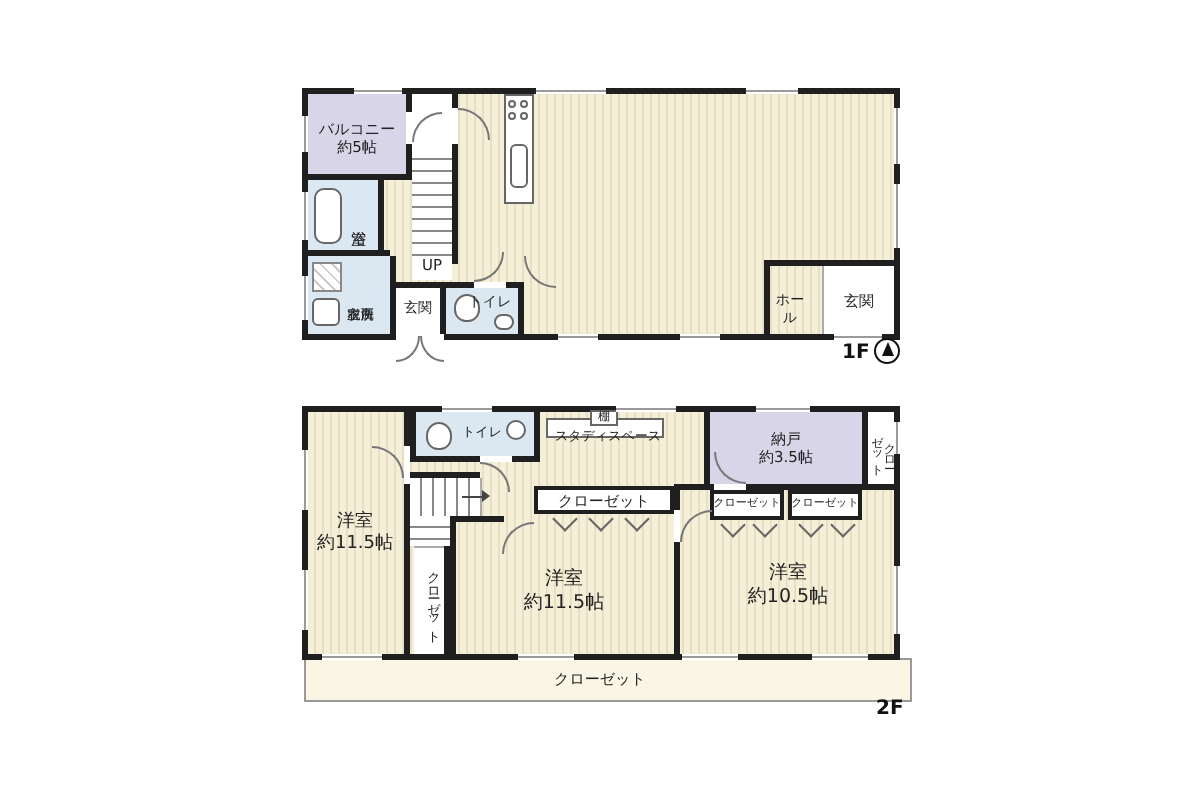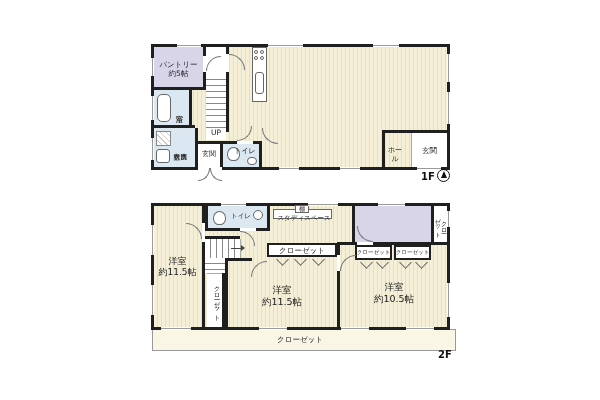--- a/index.html
+++ b/index.html
@@ -100,21 +100,21 @@
     <div class="dot" style="left:103px;top:12px;"></div>
     <div class="dot" style="left:109px;top:12px;"></div>
     <div class="fix" style="left:104px;top:28px;width:9px;height:22px;border-radius:3px;"></div>
 
     <div class="fix" style="left:6px;top:50px;width:14px;height:28px;border-radius:5px;"></div>
     <div class="hatch" style="left:5px;top:87px;width:15px;height:15px;"></div>
     <div class="fix" style="left:5px;top:105px;width:14px;height:14px;border-radius:3px;"></div>
     <div class="fix" style="left:76px;top:103px;width:13px;height:14px;border-radius:50% 50% 45% 45%;"></div>
     <div class="fix" style="left:96px;top:113px;width:10px;height:8px;border-radius:4px;"></div>
 
-    <div class="lbl" style="left:3px;top:16px;width:49px;font-size:7.5px;">パントリー
+    <div class="lbl" style="left:3px;top:16px;width:49px;font-size:7.5px;">バルコニー
 約5帖</div>
     <div class="lbl vlbl" style="left:24px;top:52px;height:26px;font-size:7.5px;">浴室</div>
     <div class="lbl vlbl" style="left:22px;top:88px;height:32px;font-size:6.5px;">洗面所
 脱衣室</div>
     <div class="lbl" style="left:47px;top:106px;width:22px;font-size:7px;">玄関</div>
     <div class="lbl" style="left:79px;top:103px;width:30px;font-size:7px;">トイレ</div>
     <div class="lbl" style="left:234px;top:102px;width:20px;font-size:7px;">ホール</div>
     <div class="lbl" style="left:261px;top:102px;width:35px;font-size:7.5px;">玄関</div>
   </div>
 
@@ -190,20 +190,22 @@
     <div class="win-h" style="left:10px;top:124px;width:30px;height:3px;"></div>
     <div class="win-h" style="left:108px;top:124px;width:28px;height:3px;"></div>
     <div class="win-h" style="left:190px;top:124px;width:28px;height:3px;"></div>
     <div class="win-h" style="left:255px;top:124px;width:28px;height:3px;"></div>
 
     <div class="fix" style="left:62px;top:8px;width:13px;height:14px;border-radius:50% 50% 45% 45%;"></div>
     <div class="fix" style="left:102px;top:7px;width:10px;height:10px;border-radius:50%;"></div>
 
     <div class="lbl" style="left:76px;top:9px;width:28px;font-size:6.5px;">トイレ</div>
     <div class="lbl" style="left:122px;top:11px;width:62px;font-size:6.5px;">スタディスペース</div>
+    <div class="lbl" style="left:212px;top:12px;width:60px;font-size:7.5px;">納戸
+約3.5帖</div>
     <div class="lbl vlbl" style="left:283px;top:7px;height:28px;width:13px;font-size:6px;">クロー
 ゼット</div>
     <div class="lbl" style="left:118px;top:43px;width:66px;font-size:7.5px;">クローゼット</div>
     <div class="lbl" style="left:205px;top:46px;width:35px;font-size:5.5px;">クローゼット</div>
     <div class="lbl" style="left:244px;top:46px;width:35px;font-size:5.5px;">クローゼット</div>
     <div class="lbl vlbl" style="left:59px;top:74px;height:46px;width:10px;font-size:6.5px;">クローゼット</div>
     <div class="lbl" style="left:2px;top:53px;width:49px;font-size:9px;">洋室
 約11.5帖</div>
     <div class="lbl" style="left:94px;top:81px;width:74px;font-size:9.5px;">洋室
 約11.5帖</div>

